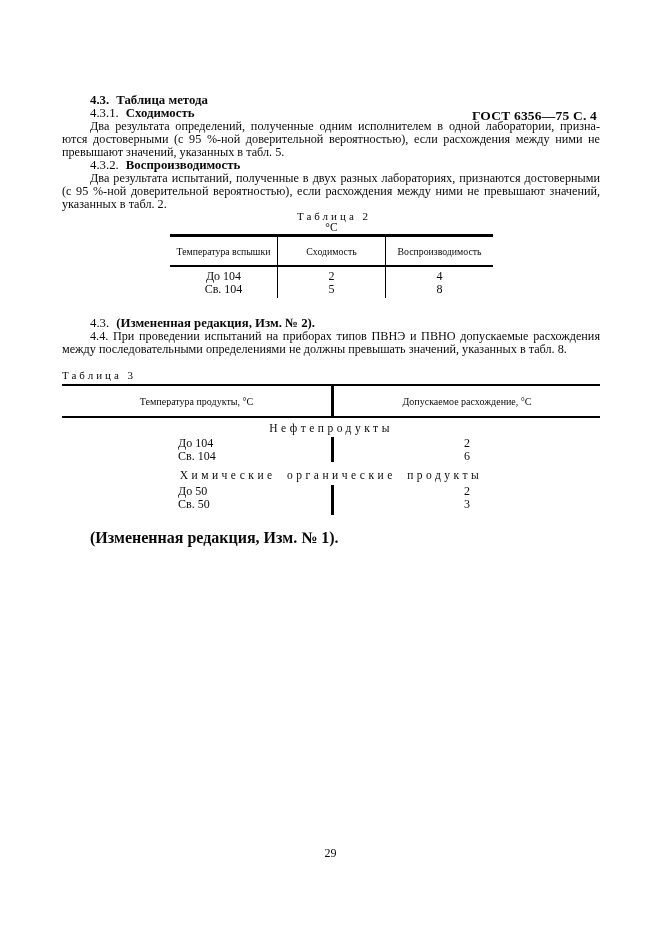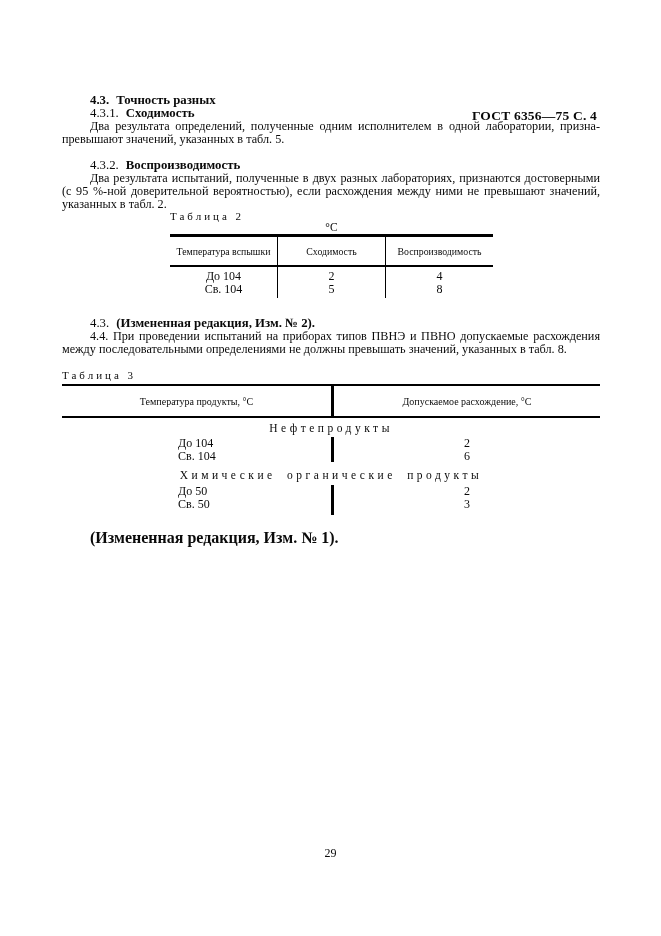--- a/index.html
+++ b/index.html
@@ -43,21 +43,21 @@
   .t2-hcell {
     flex:1 1 0; text-align:center; font-size:9.8px; line-height:11px;
     padding:9px 2px 8px; box-sizing:border-box;
   }
   .t2-body { display:flex; height:31px; }
   .t2-col { flex:1 1 0; text-align:center; font-size:12px; line-height:12.5px; padding-top:3px; box-sizing:border-box; }
   .bl { border-left:1.5px solid #000; }
 
   
   .t3caption { top:369px; left:62px; width:538px; text-align:left; }
-  .t2caption { top:210px; left:170px; width:328px; text-align:left; }
+  .t2caption { top:210px; left:170px; width:328px; text-align:center; }
   .table3 { top:384px; left:62px; width:538px; }
   .t3-header { display:flex; border-top:2.5px solid #000; border-bottom:2.5px solid #000; }
   .t3-hcell {
     width:50%; text-align:center; font-size:10px; line-height:11px;
     padding:10px 2px 9px; box-sizing:border-box;
   }
   .bl3 { border-left:3px solid #000; }
   .t3-gtitle {
     text-align:center; font-size:11.5px; letter-spacing:3.5px; word-spacing:5px;
     padding:4px 0 3px;
@@ -73,29 +73,30 @@
   .page-number { top:846px; left:0; width:661px; text-align:center; font-size:12px; }
 </style>
 </head>
 <body>
 
 <div id="page">
 
   <div class="abs doc-header">ГОСТ 6356—75 С. 4</div>
 
   <div class="abs heading bold" style="top:94px; left:90px;">
-    <span class="num">4.3.</span><span>Точность разных</span>
+    <span class="num">4.3.</span><span>Таблица метода</span>
   </div>
 
   <div class="abs heading" style="top:107px; left:90px;">
     <span class="num">4.3.1.</span><span class="bold">Сходимость</span>
   </div>
 
   <div class="abs para" style="top:120px;">
     <div class="pline jfull indent">Два результата определений, полученные одним исполнителем в одной лаборатории, призна-</div>
+    <div class="pline jfull">ются достоверными (с 95 %-ной доверительной вероятностью), если расхождения между ними не</div>
     <div class="pline">превышают значений, указанных в табл. 5.</div>
   </div>
 
   <div class="abs heading" style="top:159px; left:90px;">
     <span class="num">4.3.2.</span><span class="bold">Воспроизводимость</span>
   </div>
 
   <div class="abs para" style="top:172px;">
     <div class="pline jfull indent">Два результата испытаний, полученные в двух разных лабораториях, признаются достоверными</div>
     <div class="pline jfull">(с 95 %-ной доверительной вероятностью), если расхождения между ними не превышают значений,</div>

